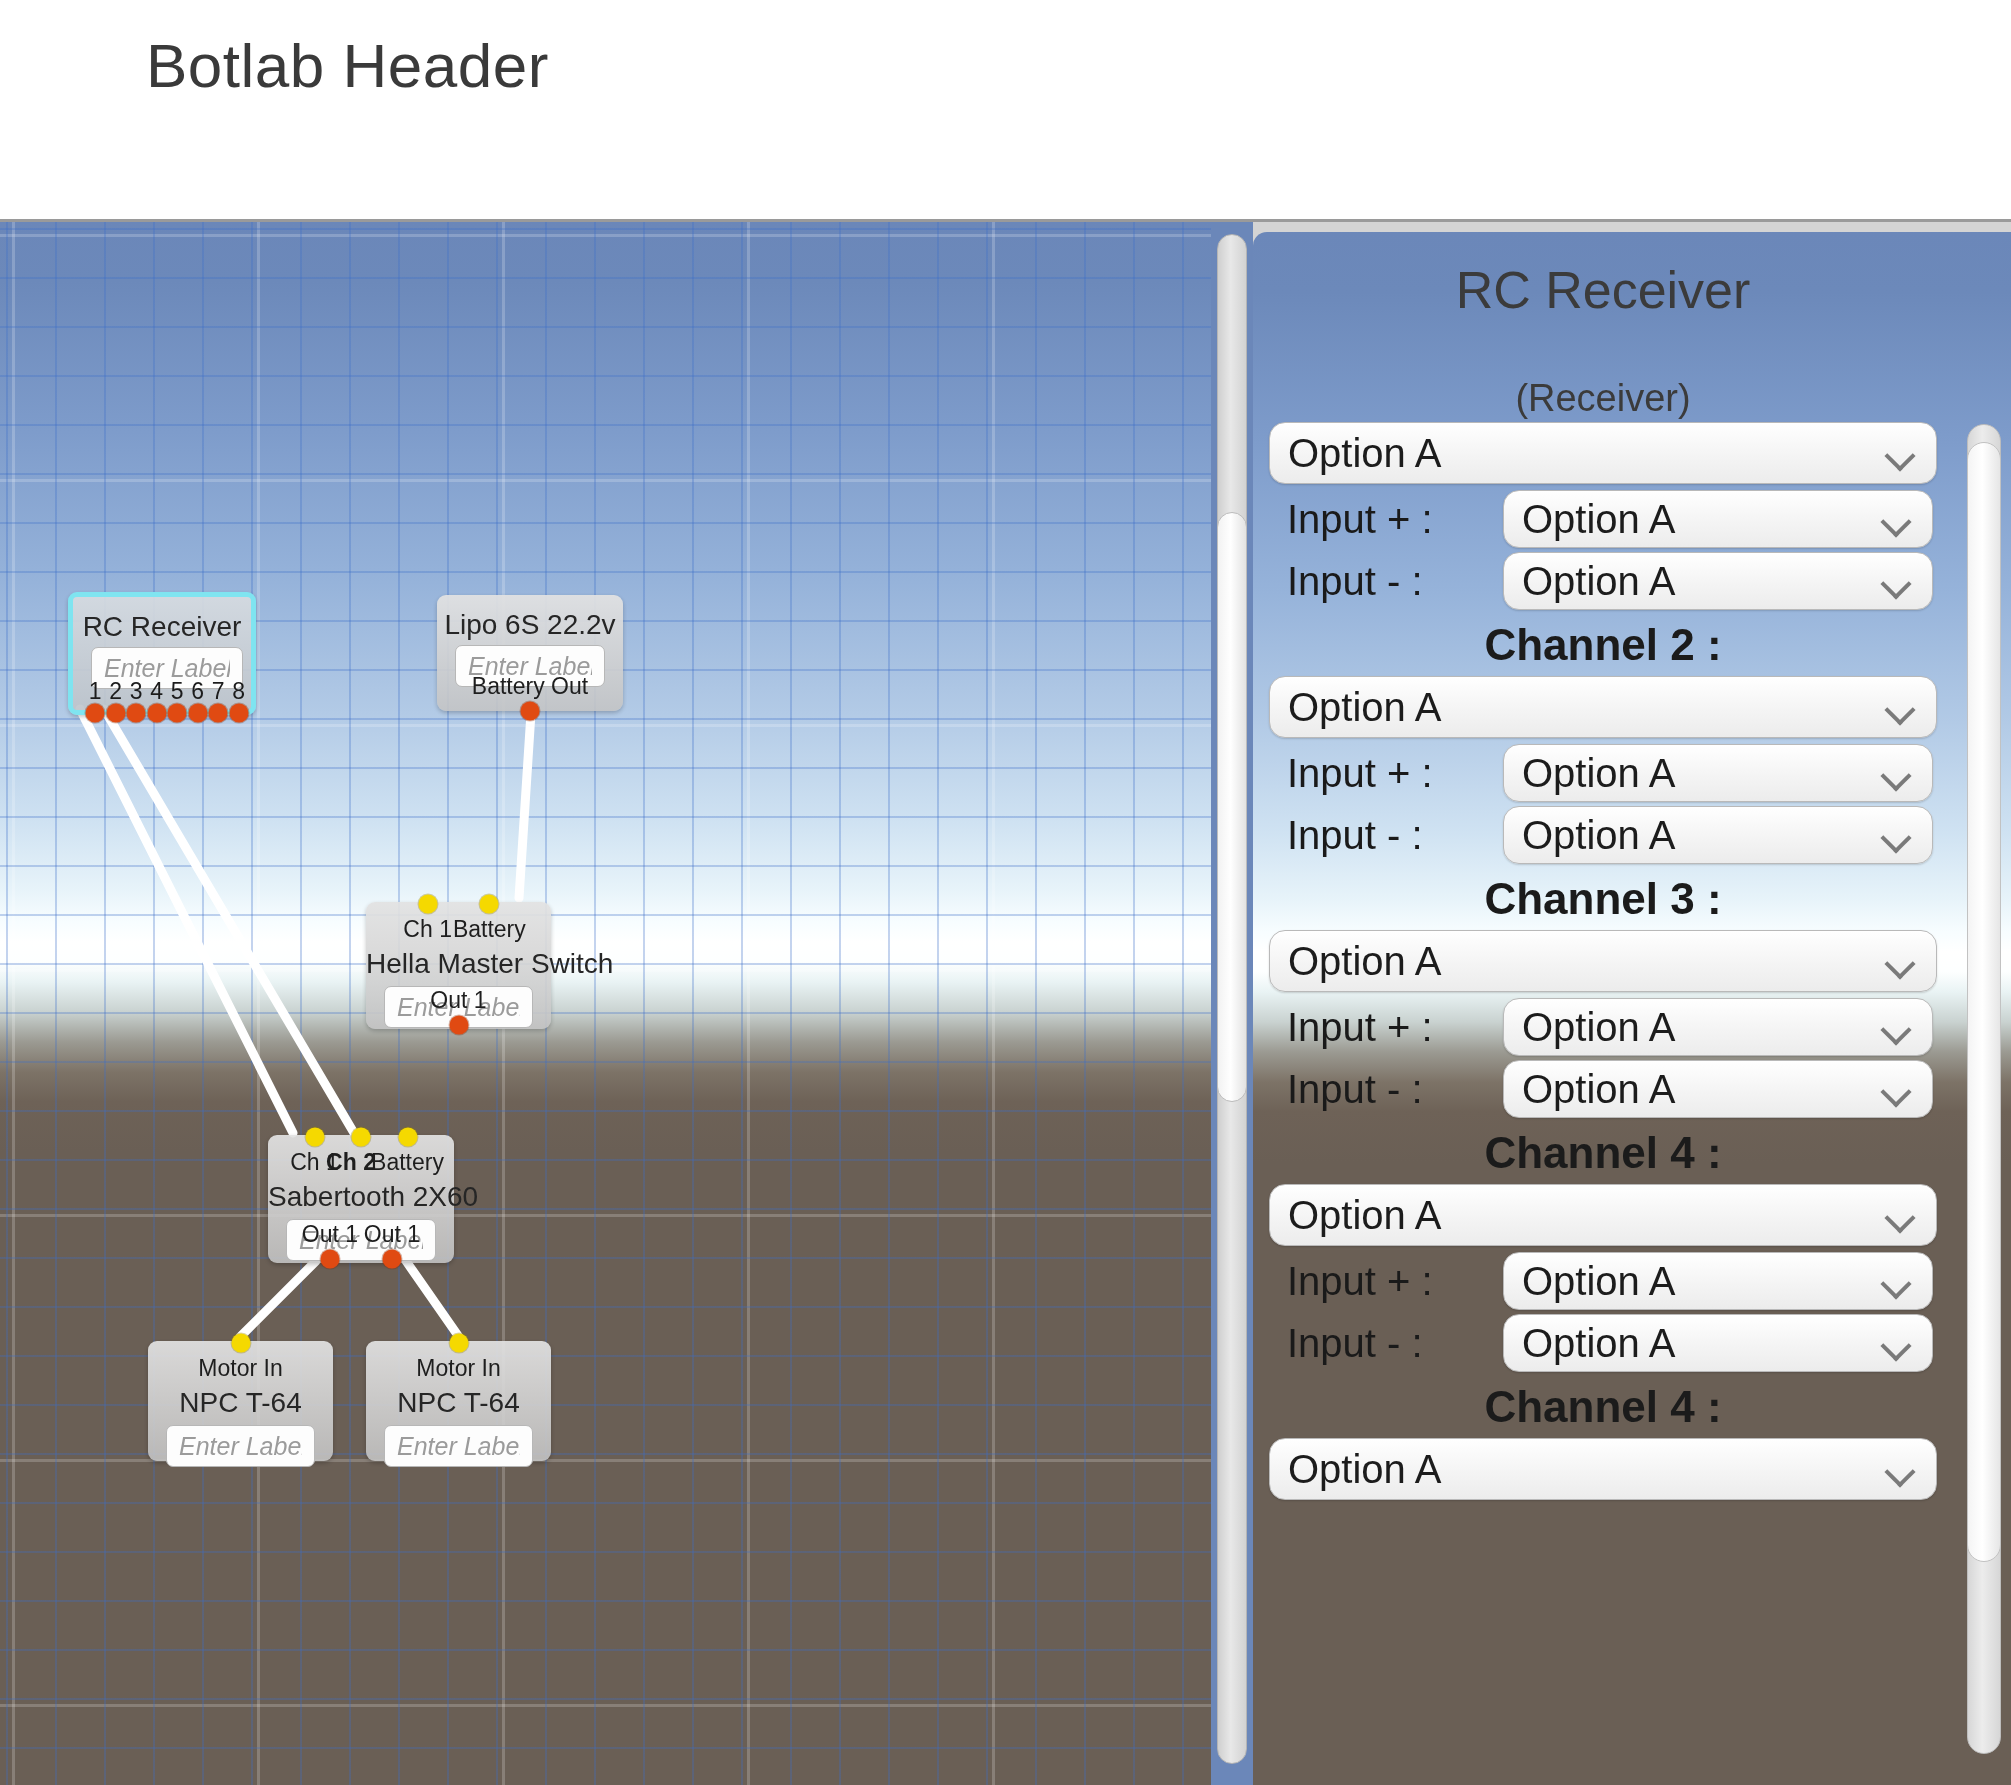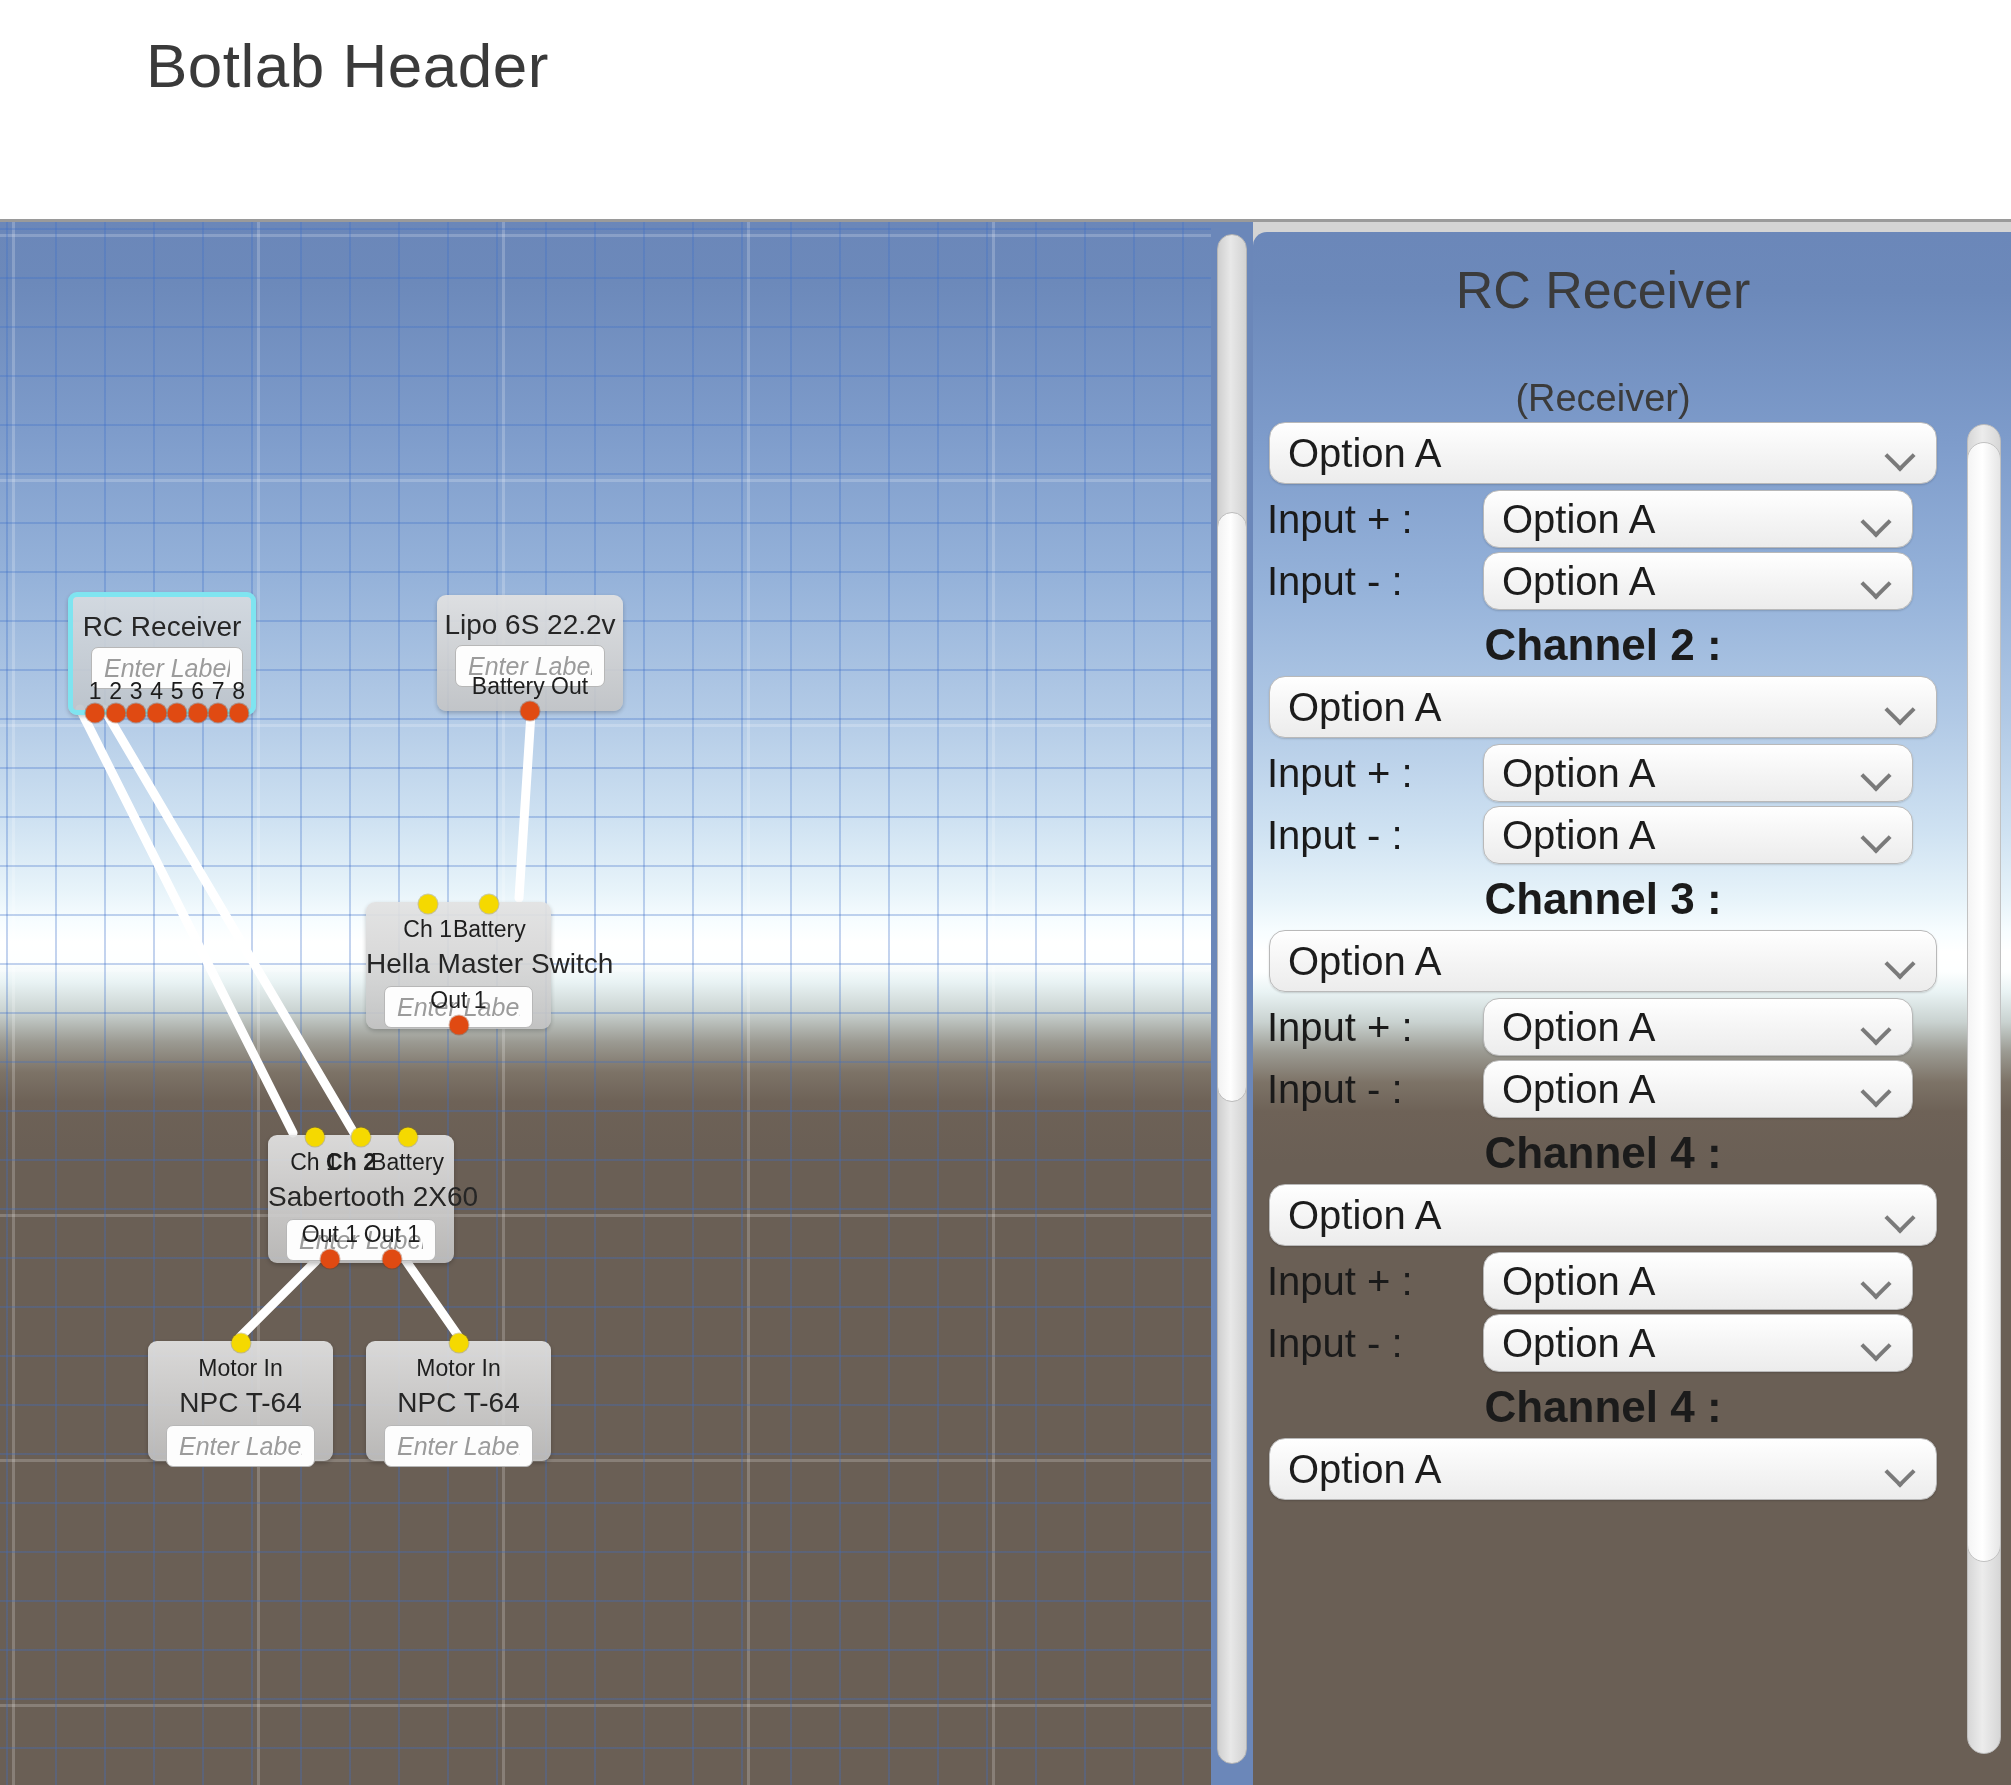--- a/index.html
+++ b/index.html
@@ -171,21 +171,21 @@
     width:18px;height:18px;
     border-right:4px solid #7a7a7a;border-bottom:4px solid #7a7a7a;
     transform:rotate(45deg);
   }
   .sel-main{width:668px;height:62px;margin:4px 16px 6px 16px;}
   .io-row{
     display:flex;align-items:center;margin:4px 0 4px 14px;width:698px;
   }
   .io-label{
     font-size:40px;color:#1a1a1a;white-space:nowrap;
-    width:216px;text-align:left;
+    width:216px;text-align:left;margin-left:20px;
   }
   .io-sel{width:430px;height:58px;}
 
   
   #panel-sb{
     position:absolute;right:10px;top:192px;width:34px;height:1330px;
   }
   #panel-sb-track{
     position:absolute;left:0;top:0;width:34px;height:1330px;
     background:linear-gradient(to right,#d7d7d7,#ececec 45%,#d7d7d7);

